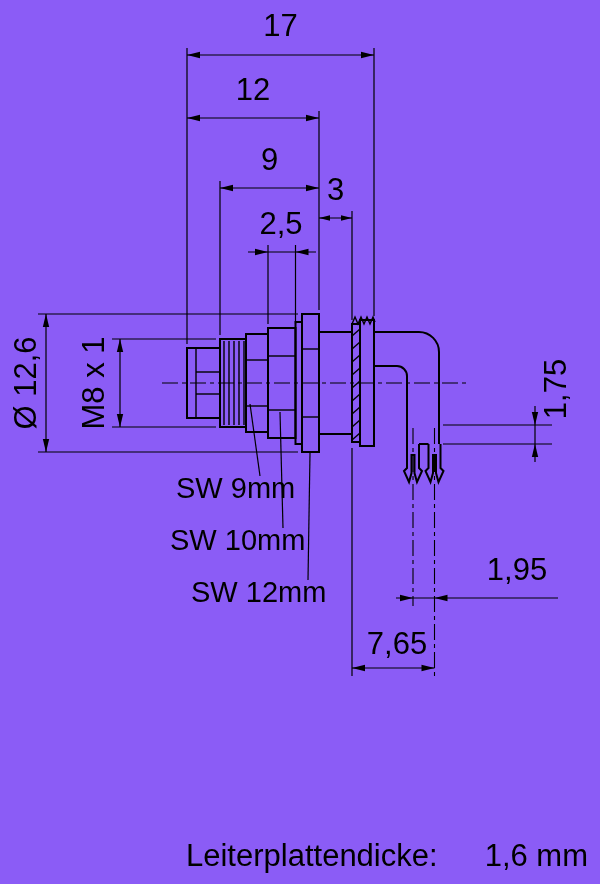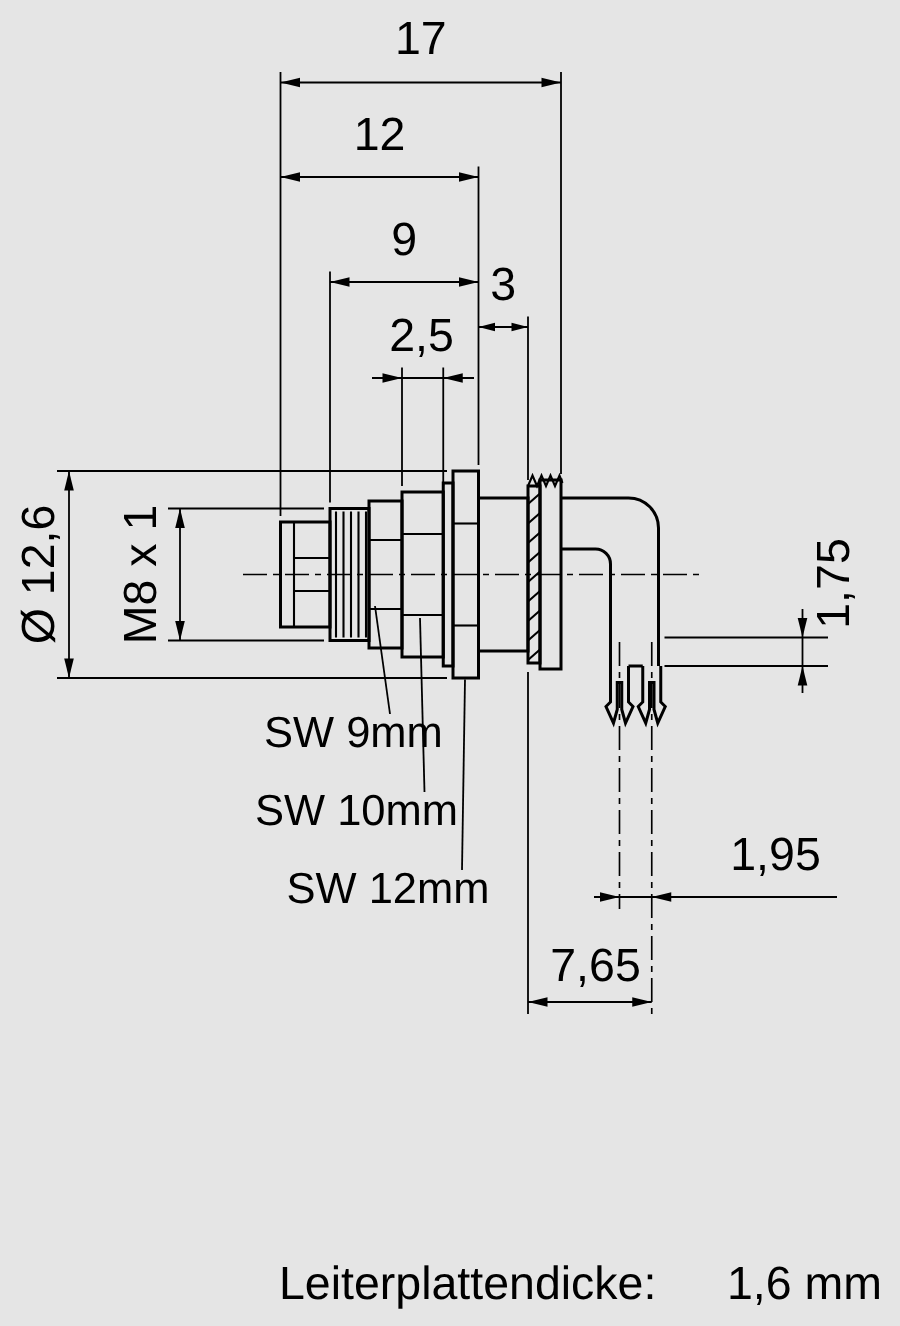--- a/index.html
+++ b/index.html
@@ -4,21 +4,21 @@
 <style>
   html, body {
     margin: 0;
     padding: 0;
     background: #ffffff;
   }
   .page {
     position: relative;
     width: 600px;
     height: 884px;
-    background: #e5e5e5;
+    background: #8b5cf6;
     overflow: hidden;
     font-family: "Liberation Sans", sans-serif;
   }
   svg {
     position: absolute;
     top: 0;
     left: 0;
   }
   svg text {
     font-family: "Liberation Sans", sans-serif;

